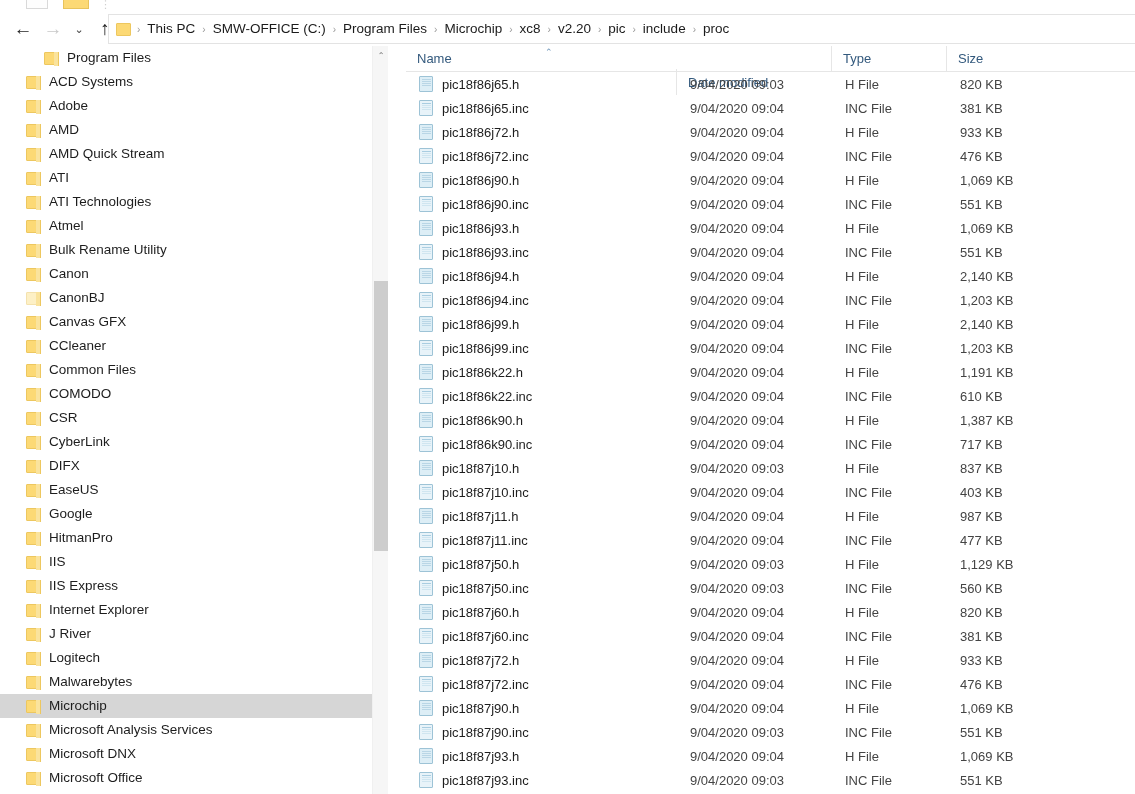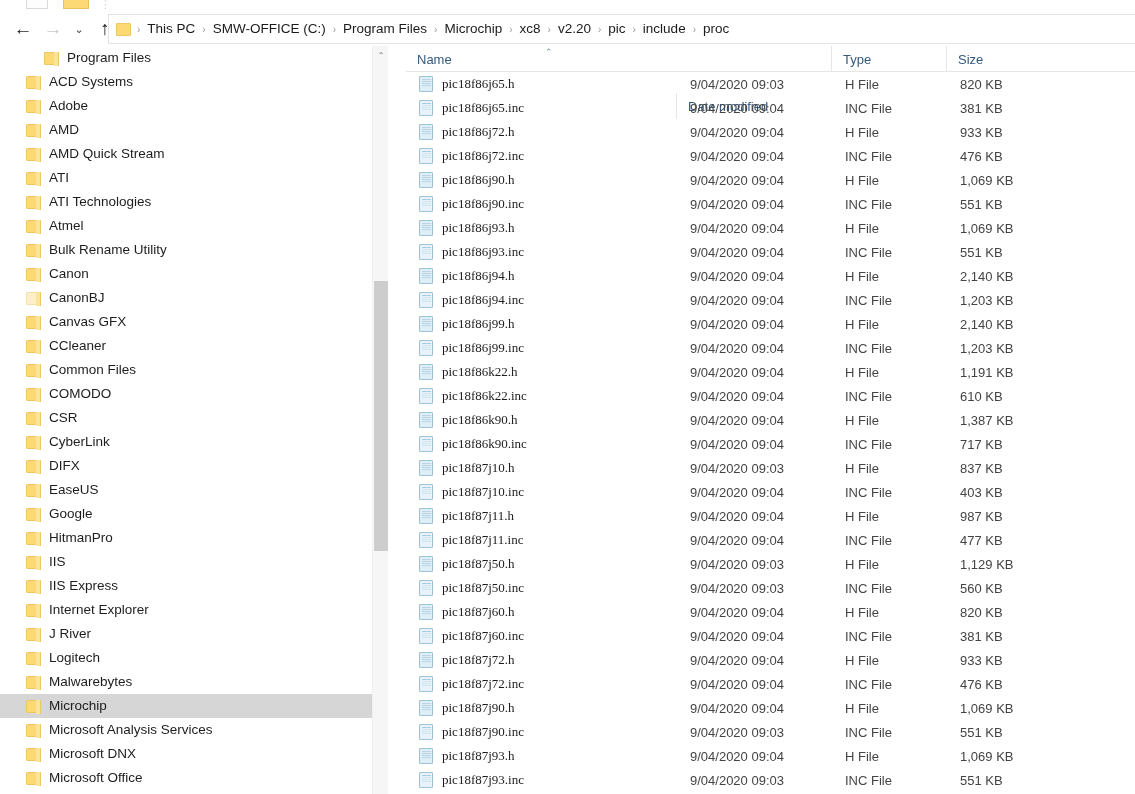--- a/index.html
+++ b/index.html
@@ -122,21 +122,21 @@
   }
 
   
   #list-pane {
     position: absolute; left: 406px; top: 0;
     width: 729px; height: 748px;
     background: #ffffff; overflow: hidden;
   }
   #col-header {
     position: relative; height: 26px;
-    display: flex; align-items: flex-start;
+    display: flex; align-items: center;
     border-bottom: 1px solid #e6e6e6;
   }
   .col {
     position: relative; height: 26px;
     display: flex; align-items: center;
     font-size: 13px; color: #33597d;
     padding-left: 11px;
     border-left: 1px solid #e6e6e6;
   }
   .col:first-child { border-left: none; }
@@ -165,21 +165,21 @@
     box-shadow: 0 2px 0 #b9d6e6, 0 4px 0 #b9d6e6, 0 6px 0 #b9d6e6;
     background: #b9d6e6;
   }
   .ficon.inc { background: #e8f3f9; }
   .ficon.inc::before {
     background: #a9cde1;
     box-shadow: 0 2px 0 #cfe5f0, 0 4px 0 #cfe5f0, 0 6px 0 #cfe5f0;
   }
 
   .fcell { font-size: 13px; color: #1d1d1d; white-space: nowrap; }
-  .fname { width: 248px; font-family: Liberation Serif, serif; }
+  .fname { width: 248px; }
   .fdate { width: 155px; color: #444; }
   .ftype { width: 115px; color: #444; }
   .fsize { width: 84px; text-align: left; padding-right: 18px; color: #444; }
 </style>
 </head>
 <body>
 
 <div id="top-strip">
   <div class="chrome-sq s1"></div>
   <div class="chrome-folder"></div>

